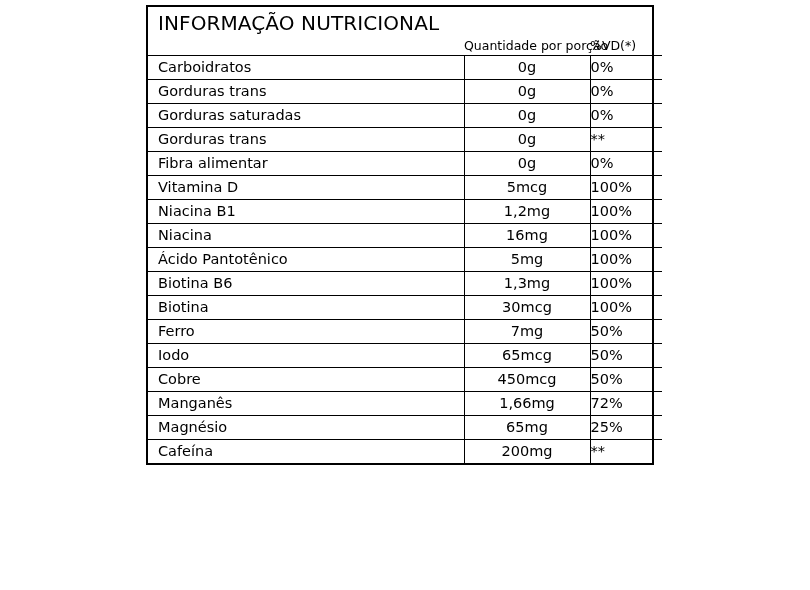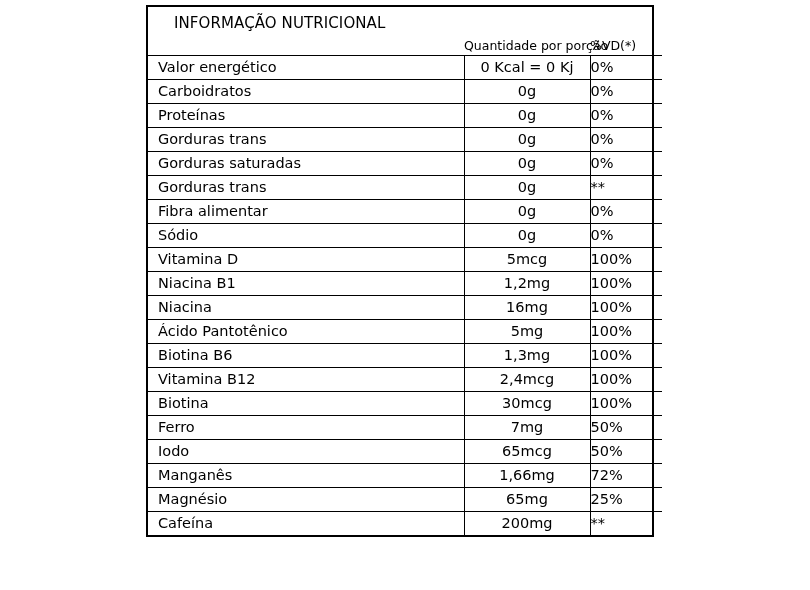--- a/index.html
+++ b/index.html
@@ -26,25 +26,24 @@
     top: 5px;
     width: 508px;
     border: 2px solid #000000;
     box-sizing: border-box;
     background: #ffffff;
   }
   .header {
     padding: 6px 0 2px 10px;
   }
   .header-line {
-    font-size: 15px;
+    font-size: 20px;
     line-height: 20px;
     letter-spacing: 0.1px;
     white-space: nowrap;
-    margin-left: 16px;
   }
   table.nutri {
     width: 100%;
     border-collapse: collapse;
     table-layout: fixed;
   }
   table.nutri td {
     border-top: 1.5px solid #000000;
     font-size: 14.5px;
     line-height: 17px;
@@ -97,56 +96,41 @@
 
     <table class="nutri">
       <tbody>
         <tr class="head-row">
           <td class="col-name"></td>
           <td class="col-amount">Quantidade por porção</td>
           <td class="col-vd">%VD(*)</td>
         </tr>
 
         <tr>
-          <td class="col-name">Valor energético</td>
-          <td class="col-amount">0 Kcal = 0 Kj</td>
-          <td class="col-vd">0%</td>
-        </tr>
-        <tr>
           <td class="col-name">Carboidratos</td>
-          <td class="col-amount">0g</td>
-          <td class="col-vd">0%</td>
-        </tr>
-        <tr>
-          <td class="col-name">Proteínas</td>
           <td class="col-amount">0g</td>
           <td class="col-vd">0%</td>
         </tr>
         <tr>
           <td class="col-name">Gorduras trans</td>
           <td class="col-amount">0g</td>
           <td class="col-vd">0%</td>
         </tr>
         <tr>
           <td class="col-name">Gorduras saturadas</td>
           <td class="col-amount">0g</td>
           <td class="col-vd">0%</td>
         </tr>
         <tr>
           <td class="col-name">Gorduras trans</td>
           <td class="col-amount">0g</td>
           <td class="col-vd">**</td>
         </tr>
         <tr>
           <td class="col-name">Fibra alimentar</td>
-          <td class="col-amount">0g</td>
-          <td class="col-vd">0%</td>
-        </tr>
-        <tr>
-          <td class="col-name">Sódio</td>
           <td class="col-amount">0g</td>
           <td class="col-vd">0%</td>
         </tr>
         <tr>
           <td class="col-name">Vitamina D</td>
           <td class="col-amount">5mcg</td>
           <td class="col-vd">100%</td>
         </tr>
         <tr>
           <td class="col-name">Niacina B1</td>
@@ -162,37 +146,37 @@
           <td class="col-name">Ácido Pantotênico</td>
           <td class="col-amount">5mg</td>
           <td class="col-vd">100%</td>
         </tr>
         <tr>
           <td class="col-name">Biotina B6</td>
           <td class="col-amount">1,3mg</td>
           <td class="col-vd">100%</td>
         </tr>
         <tr>
-          <td class="col-name">Vitamina B12</td>
-          <td class="col-amount">2,4mcg</td>
-          <td class="col-vd">100%</td>
-        </tr>
-        <tr>
           <td class="col-name">Biotina</td>
           <td class="col-amount">30mcg</td>
           <td class="col-vd">100%</td>
         </tr>
         <tr>
           <td class="col-name">Ferro</td>
           <td class="col-amount">7mg</td>
           <td class="col-vd">50%</td>
         </tr>
         <tr>
           <td class="col-name">Iodo</td>
           <td class="col-amount">65mcg</td>
+          <td class="col-vd">50%</td>
+        </tr>
+        <tr>
+          <td class="col-name">Cobre</td>
+          <td class="col-amount">450mcg</td>
           <td class="col-vd">50%</td>
         </tr>
         <tr>
           <td class="col-name">Manganês</td>
           <td class="col-amount">1,66mg</td>
           <td class="col-vd">72%</td>
         </tr>
         <tr>
           <td class="col-name">Magnésio</td>
           <td class="col-amount">65mg</td>

